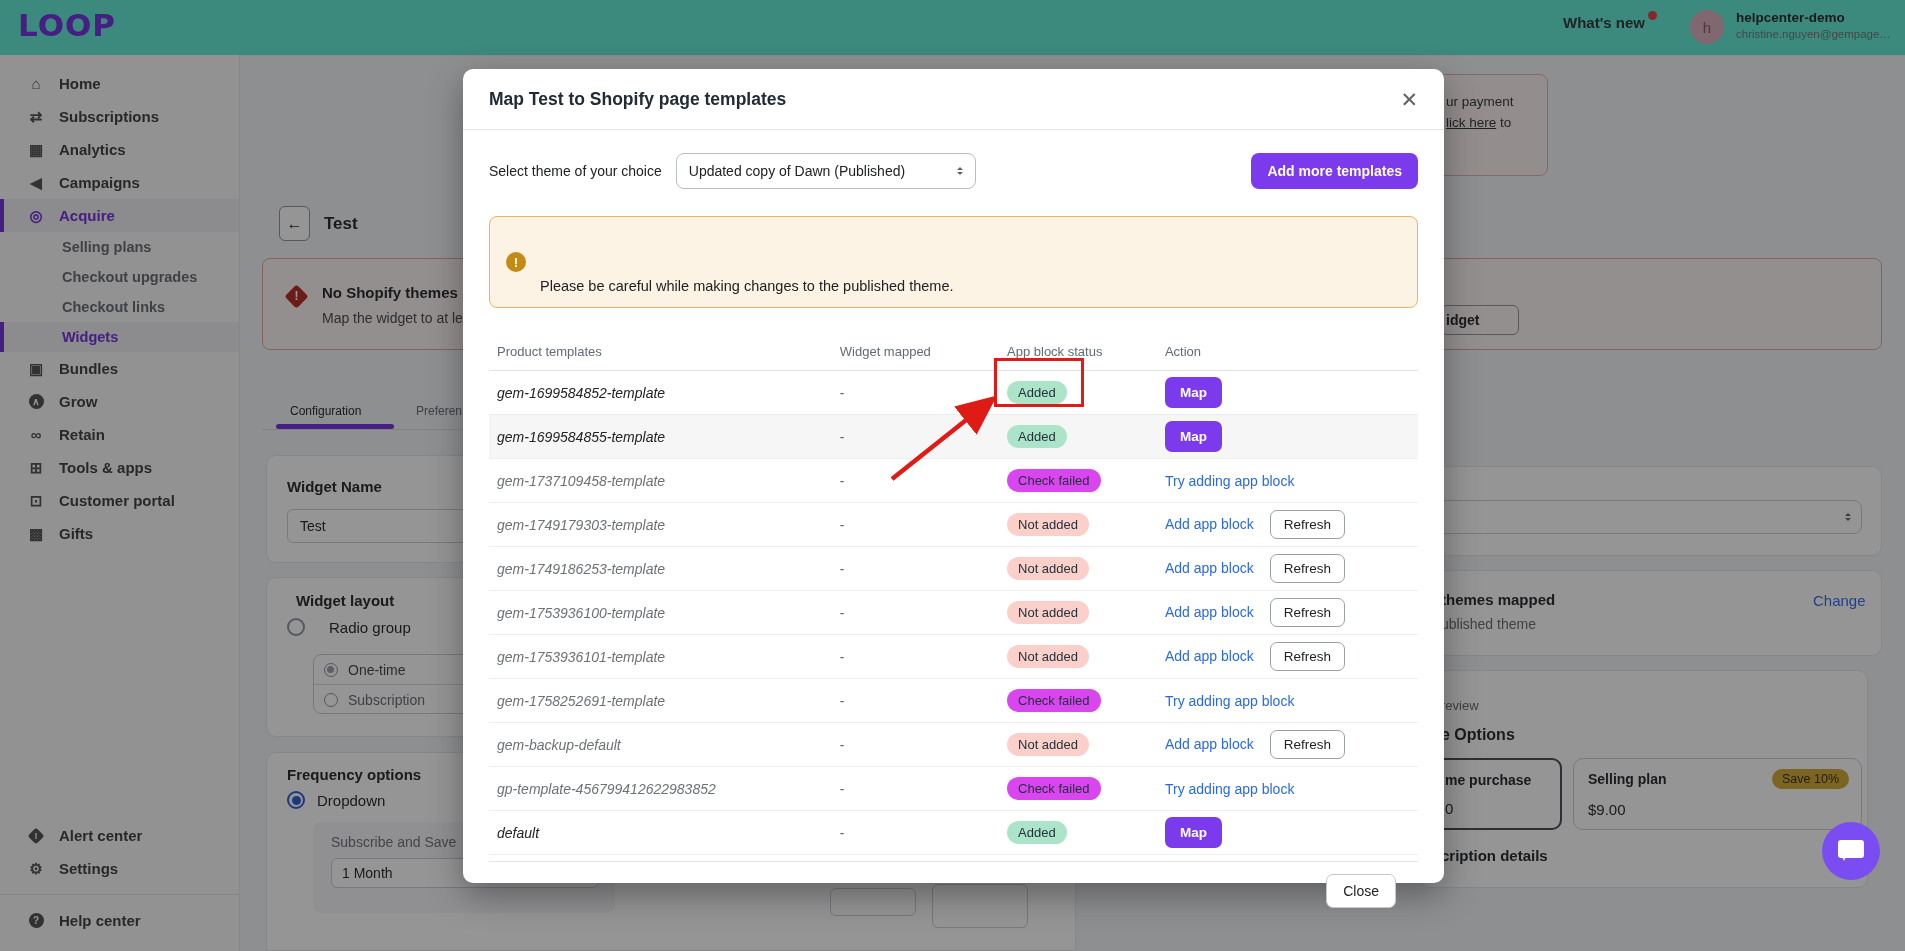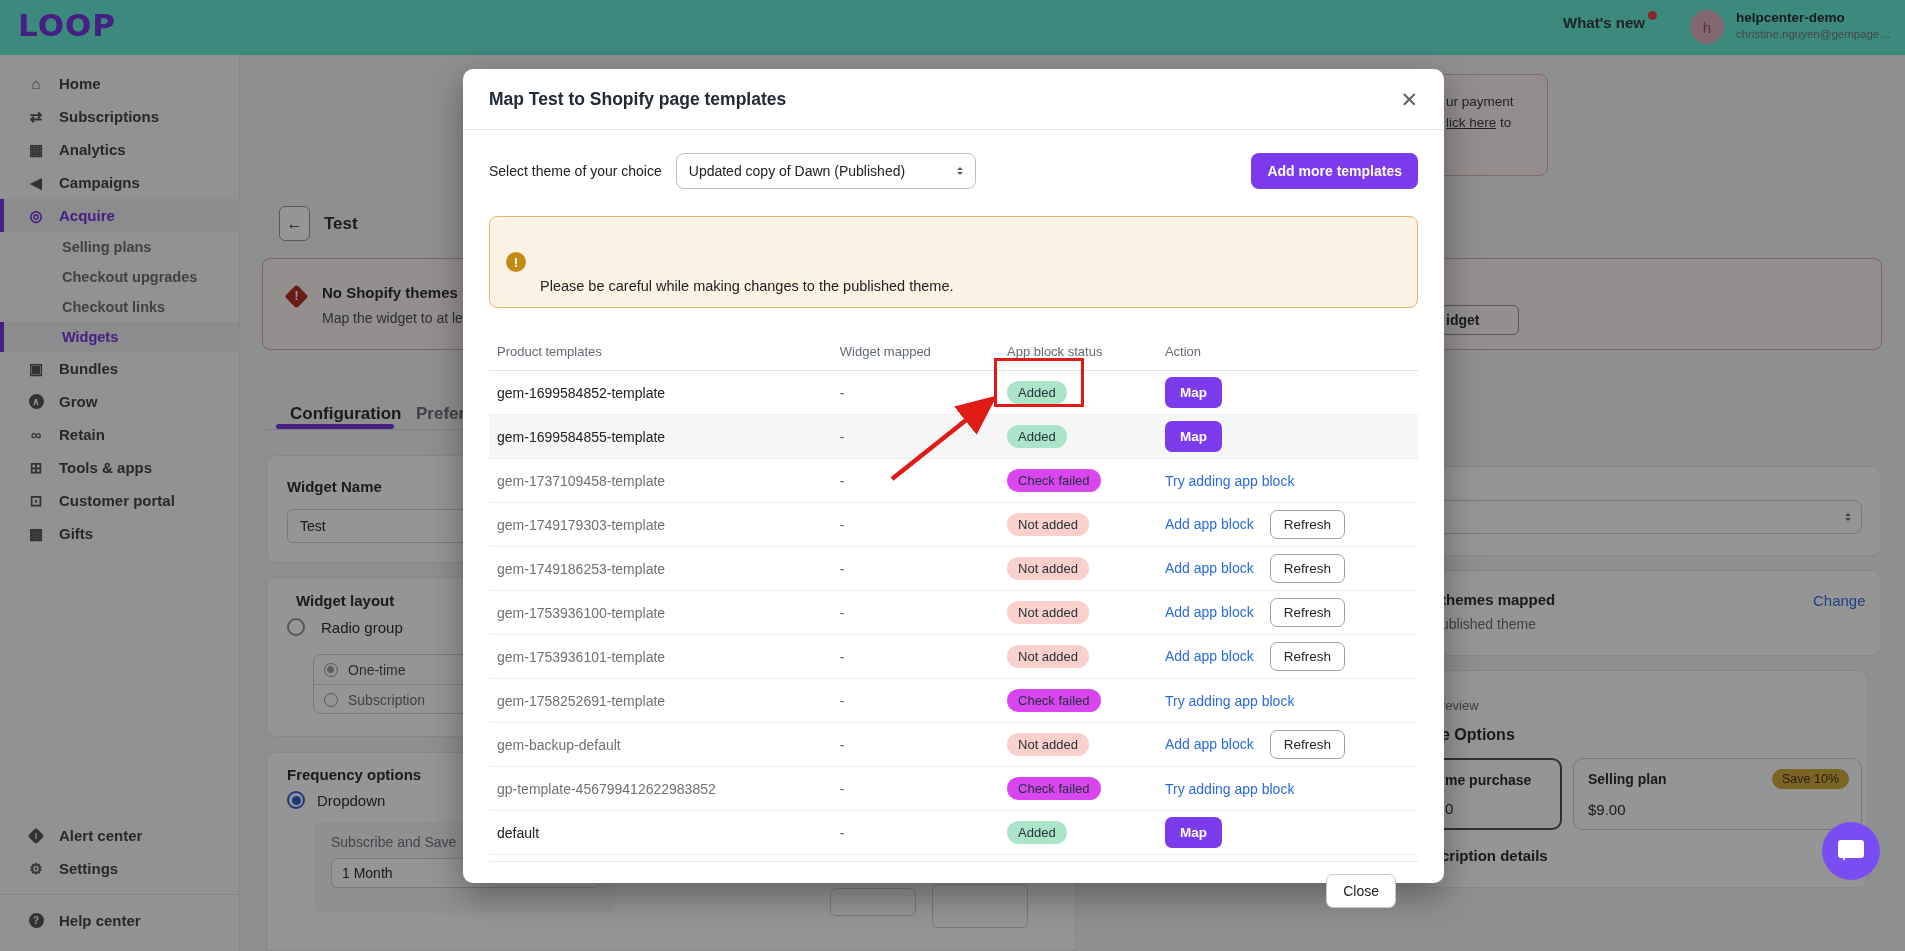--- a/index.html
+++ b/index.html
@@ -38,21 +38,21 @@
   .alert-ic{left:288px;top:288px;width:17px;height:17px;background:#b42318;border-radius:3px;transform:rotate(45deg);}
   .alert-ic b{display:block;transform:rotate(-45deg);color:#fff;font-size:12px;line-height:17px;text-align:center;}
   .alert-title{left:322px;top:284px;font-size:15px;font-weight:700;}
   .alert-text{left:322px;top:310px;font-size:14px;color:#3f4348;}
   .widget-btn{left:1441px;top:305px;width:78px;height:30px;border:1.5px solid #8c9196;border-radius:6px;background:#fdf4f3;
               font-size:14px;font-weight:600;display:flex;align-items:center;padding-left:4px;}
   .pay-card{left:1434px;top:74px;width:114px;height:102px;background:#fbf3ef;border:1px solid #d9b3a8;border-radius:8px;}
   .pay-l1{left:1446px;top:94px;font-size:13.5px;color:#2c2f33;}
   .pay-l2{left:1446px;top:115px;font-size:13.5px;color:#2c2f33;}
   .pay-l2 a{color:#2c2f33;text-decoration:underline;}
-  .tab{font-size:17px;font-weight:700;}
+  .tab{font-size:12px;font-weight:400;}
   .tab-line{left:262px;top:429px;width:440px;border-top:1px solid #dcdcdc;}
   .tab-underline{left:276px;top:424px;width:118px;height:5px;border-radius:3px;background:#6d28d9;}
   .card{background:#fff;border:1px solid #e6e6e6;border-radius:10px;}
   .lbl-bold{font-size:15px;font-weight:700;}
   .tinput{border:1px solid #c9ccd0;border-radius:6px;background:#fff;font-size:14px;display:flex;align-items:center;padding-left:12px;}
   .radio{width:18px;height:18px;border:2px solid #8a8f98;border-radius:50%;background:#fff;box-sizing:border-box;flex:none;}
   .radio.sel-blue{border-color:#2757d0;}
   .radio.sel-blue::after{content:'';display:block;width:9px;height:9px;margin:2.5px;border-radius:50%;background:#2757d0;}
   .radio.sm{width:14px;height:14px;border-width:1.5px;}
   .radio.sm.sel-gray::after{content:'';display:block;width:7px;height:7px;margin:2px;border-radius:50%;background:#9aa0a6;}
@@ -85,21 +85,21 @@
   .warn-ic{width:20px;height:20px;border-radius:50%;background:#c28b13;color:#fff;font-weight:700;font-size:13px;
            display:flex;align-items:center;justify-content:center;flex:none;}
   .warn-txt{font-size:14.5px;color:#202223;margin-top:48px;}
   .ttable{margin-top:18px;}
   .thead,.trow{display:grid;grid-template-columns:36.9% 18% 17% auto;align-items:center;}
   .thead{height:38px;font-size:13px;color:#616a75;border-bottom:1px solid #e1e3e5;}
   .thead span{padding-left:8px;}
   .trow{height:43px;font-size:14px;border-bottom:1px solid #eceef0;}
   .trow > div{padding-left:8px;}
   .trow.hl{background:#f6f6f7;}
-  .trow .tname{color:#202223;}
+  .trow .tname{color:#202223;font-style:italic;}
   .trow.dim .tname{color:#6d7175;}
   .trow .dash{color:#5f6368;}
   .badge{display:inline-block;padding:4px 11px;border-radius:12px;font-size:13px;color:#24323a;}
   .badge.added{background:#abe4c8;}
   .badge.check-failed{background:#d946ef;}
   .badge.not-added{background:#fbd0ca;}
   .map-btn{background:#7c3aed;color:#fff;font-weight:700;font-size:13.5px;border:none;border-radius:7px;padding:8px 15px;cursor:pointer;}
   .refresh-btn{margin-left:16px;border:1px solid #9aa0a6;border-radius:7px;padding:6px 13px;font-size:13.5px;background:#fff;color:#202223;cursor:pointer;}
   .m-ftr{margin-top:auto;border-top:1px solid #e3e5e8;padding:12px 22px;display:flex;justify-content:flex-end;flex:none;}
   .btn-close{border:1px solid #c4c8cd;border-radius:7px;padding:8px 16px;font-size:14px;background:#fff;color:#202223;cursor:pointer;}
@@ -222,21 +222,21 @@
   <div class="bgel tab" style="left:290px;top:404px;">Configuration</div>
   <div class="bgel tab-underline"></div>
   <div class="bgel tab" style="left:416px;top:404px;color:#63666b;">Preferen</div>
 
   <div class="bgel card" style="left:266px;top:455px;width:810px;height:108px;"></div>
   <div class="bgel lbl-bold" style="left:287px;top:478px;">Widget Name</div>
   <div class="bgel tinput" style="left:287px;top:509px;width:420px;height:34px;">Test</div>
 
   <div class="bgel card" style="left:266px;top:577px;width:810px;height:160px;"></div>
   <div class="bgel lbl-bold" style="left:296px;top:592px;">Widget layout</div>
-  <div class="bgel" style="left:287px;top:618px;display:flex;align-items:center;gap:16px;">
+  <div class="bgel" style="left:287px;top:618px;display:flex;align-items:center;gap:24px;">
     <span class="radio"></span>
     <span style="font-size:15px;">Radio group</span>
   </div>
   <div class="bgel optgroup" style="left:313px;top:654px;width:332px;height:60px;">
     <div class="optrow">
       <span class="radio sm sel-gray"></span>
       <span>One-time</span>
     </div>
     <div class="optrow">
       <span class="radio sm"></span>

